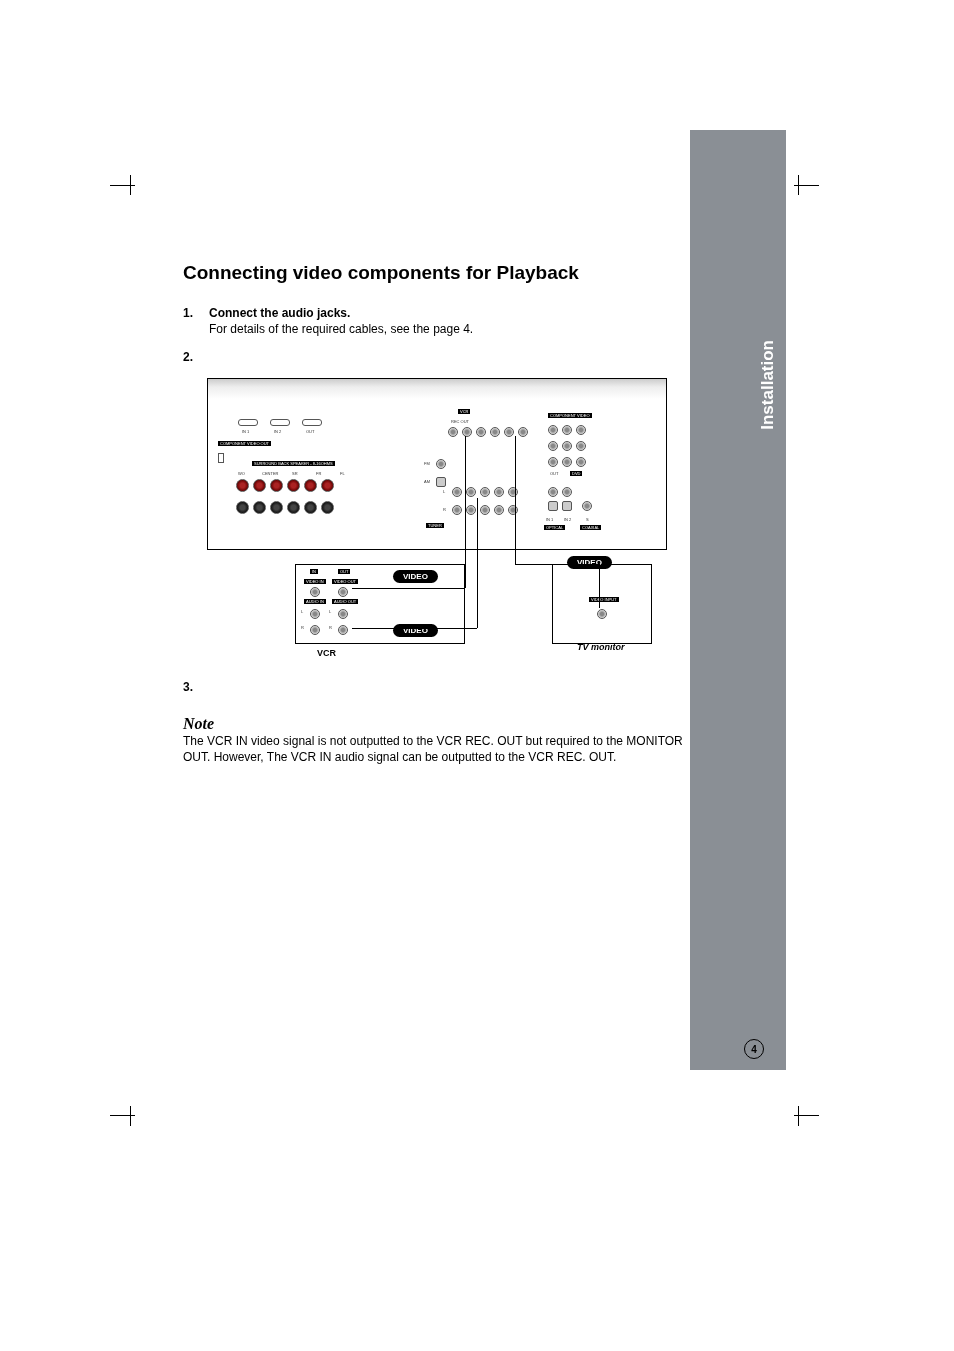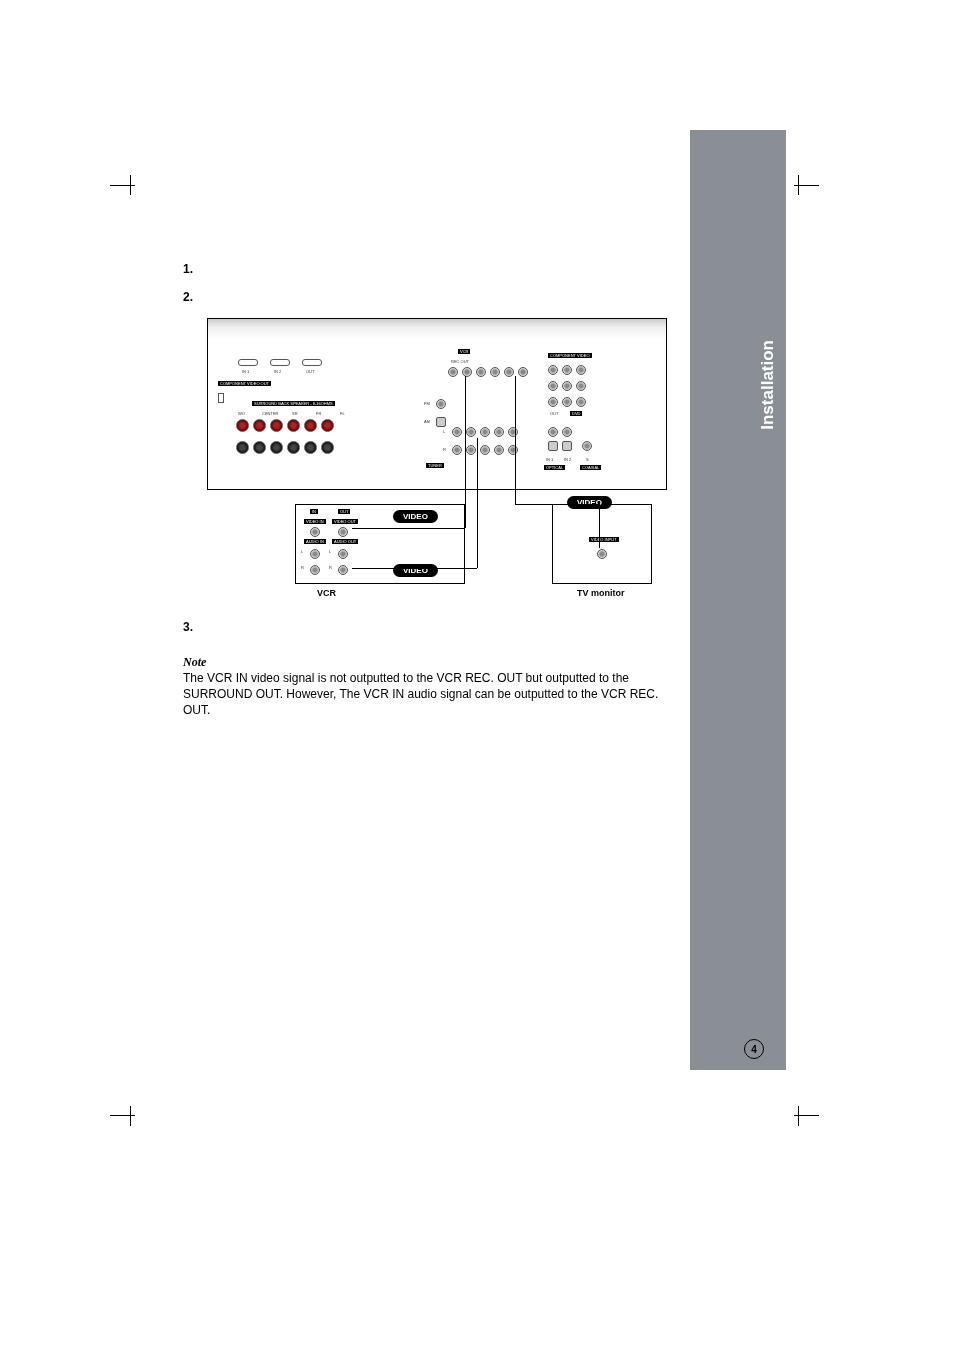--- a/index.html
+++ b/index.html
@@ -123,21 +123,21 @@
     background: #000;
     color: #fff;
     font-size: 8px;
     font-weight: bold;
     padding: 2px 10px;
     border-radius: 8px;
   }
   .caption { position: absolute; font-size: 9px; font-weight: bold; }
   .cable-line { position:absolute; background:#000; }
 
-  .note-head { font-family: Georgia, 'Times New Roman', serif; font-style: italic; font-weight: bold; font-size: 12px; margin-top: 21px; }
+  .note-head { font-family: Georgia, 'Times New Roman', serif; font-style: italic; font-weight: bold; font-size: 16px; margin-top: 21px; }
   .note-body { font-size: 12px; line-height: 1.35; }
 
   .mini-plug { width:20px; height:7px; border:1px solid #555; border-radius:3px; }
   .ant-box { width:6px; height:10px; border:1px solid #555; }
 </style>
 </head>
 <body>
 
 <div class="crop-mark crop-tl-v"></div>
 <div class="crop-mark crop-tl-h"></div>
@@ -148,23 +148,28 @@
 <div class="crop-mark crop-br-v"></div>
 <div class="crop-mark crop-br-h"></div>
 
 <div class="sidebar-tab">
   <span class="sidebar-label">Installation</span>
 </div>
 
 <div class="page-number">4</div>
 
 <div class="content">
+  <h1>Connecting video components for Playback</h1>
 
   <div class="step">
     <span class="step-num">1.</span>
+    <span class="step-body">
+      <b>Connect the audio jacks.</b>
+      <span class="detail">For details of the required cables, see the page 4.</span>
+    </span>
   </div>
 
   <div class="step">
     <span class="step-num">2.</span>
   </div>
 
   <div class="diagram-wrap">
     <div class="receiver-box">
 
       <div class="panel-row" style="left:30px; top:40px; gap:12px;">
@@ -287,31 +292,31 @@
     </div>
     <span class="pill" style="left:186px;top:192px;">VIDEO</span>
     <span class="pill" style="left:186px;top:246px;">VIDEO</span>
     <span class="caption" style="left:110px;top:270px;">VCR</span>
 
     <div class="tv-box">
       <span class="tiny-block" style="left:36px;top:32px;">VIDEO INPUT</span>
       <div class="jack sm" style="position:absolute;left:44px;top:44px;"></div>
     </div>
     <span class="pill" style="left:360px;top:178px;">VIDEO</span>
-    <span class="caption" style="left:370px;top:270px;">TV monitor</span>
+    <span class="caption" style="left:370px;top:264px;font-style:italic;">TV monitor</span>
 
     <div class="cable-line" style="left:258px;top:58px;width:1px;height:152px;"></div>
     <div class="cable-line" style="left:145px;top:210px;width:113px;height:1px;"></div>
     <div class="cable-line" style="left:270px;top:120px;width:1px;height:130px;"></div>
     <div class="cable-line" style="left:145px;top:250px;width:125px;height:1px;"></div>
 
     <div class="cable-line" style="left:308px;top:58px;width:1px;height:128px;"></div>
     <div class="cable-line" style="left:308px;top:186px;width:84px;height:1px;"></div>
     <div class="cable-line" style="left:392px;top:186px;width:1px;height:44px;"></div>
   </div>
 
   <div class="step">
     <span class="step-num">3.</span>
   </div>
 
   <div class="note-head">Note</div>
-  <div class="note-body">The VCR IN video signal is not outputted to the VCR REC. OUT but outputted to the SURROUND OUT. However, The VCR IN audio signal can be outputted to the VCR REC. OUT.</div>
+  <div class="note-body">The VCR IN video signal is not outputted to the VCR REC. OUT but required to the MONITOR OUT. However, The VCR IN audio signal can be outputted to the VCR REC. OUT.</div>
 </div>
 
 </body></html>

